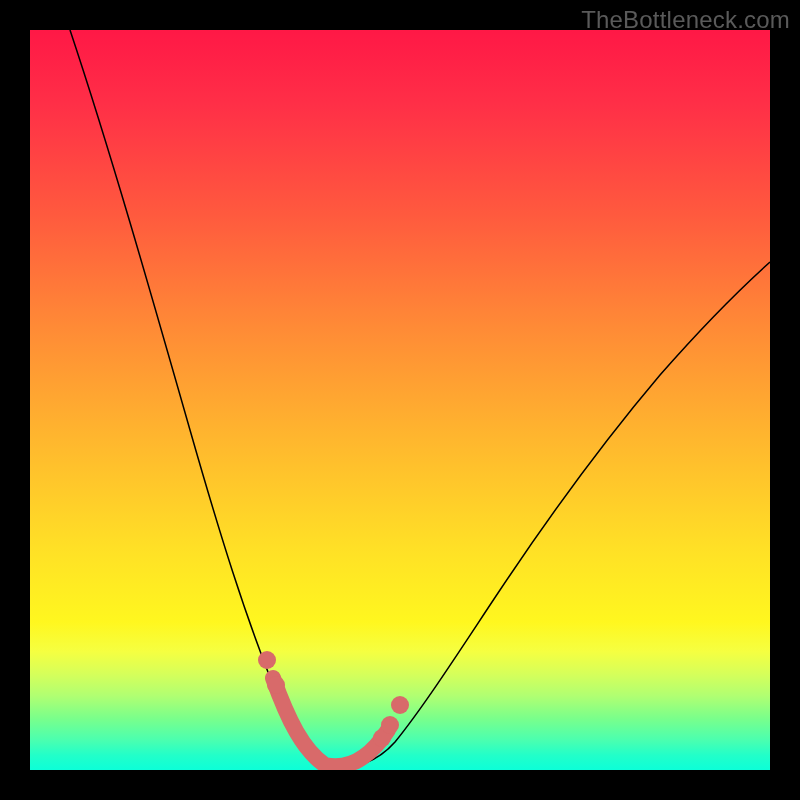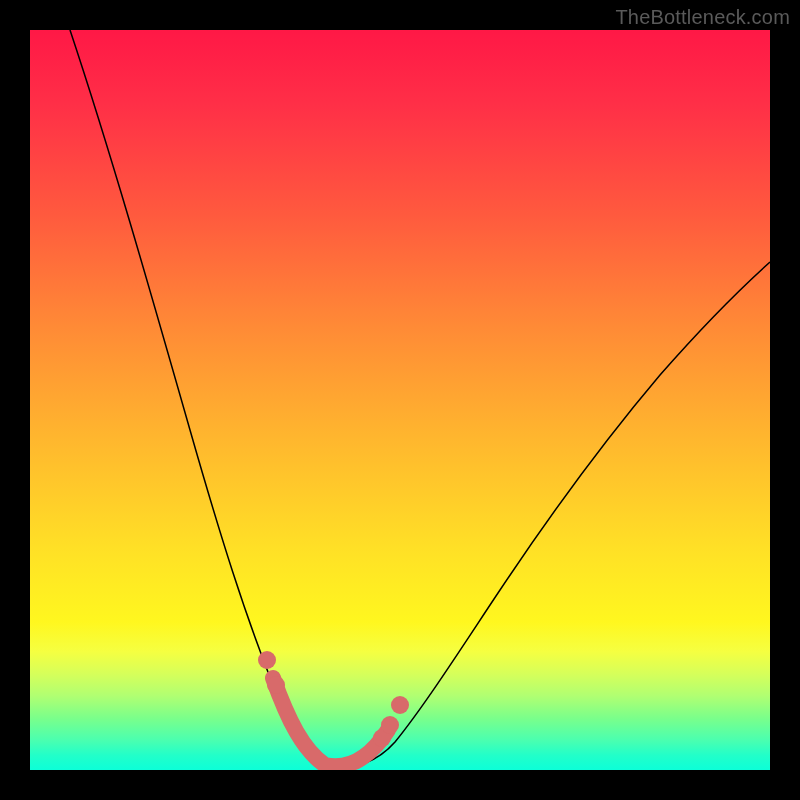--- a/index.html
+++ b/index.html
@@ -33,21 +33,21 @@
       #4affb0 96%,
       #22ffc9 98%,
       #0cffd8 100%
     );
   }
   .watermark {
     position: absolute;
     top: 6px;
     right: 10px;
     color: #5a5a5a;
-    font-size: 20px;
+    font-size: 24px;
     letter-spacing: 0.2px;
     font-weight: 500;
   }
   svg.curve {
     position: absolute;
     left: 0; top: 0;
     width: 100%;
     height: 100%;
   }
   .curve path {

